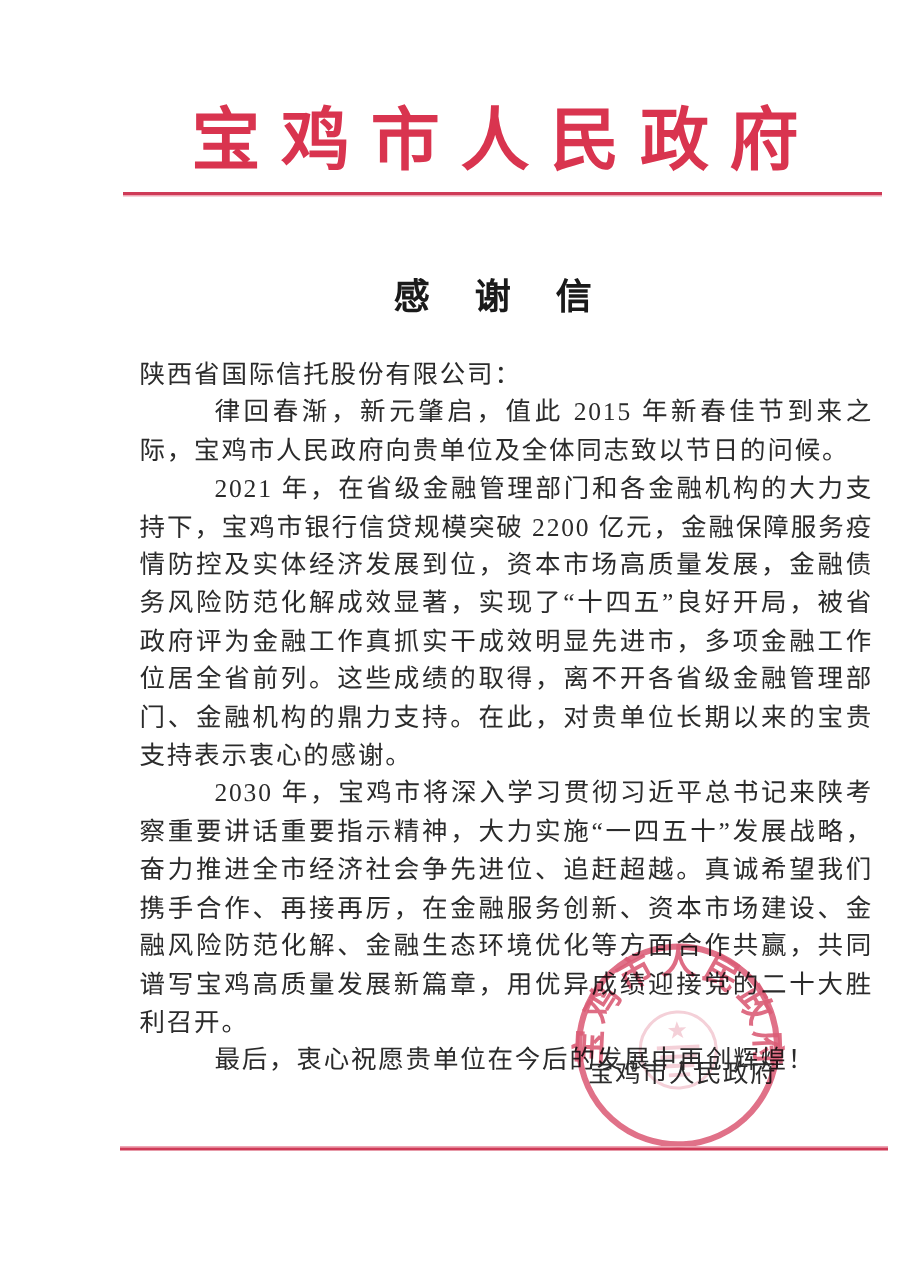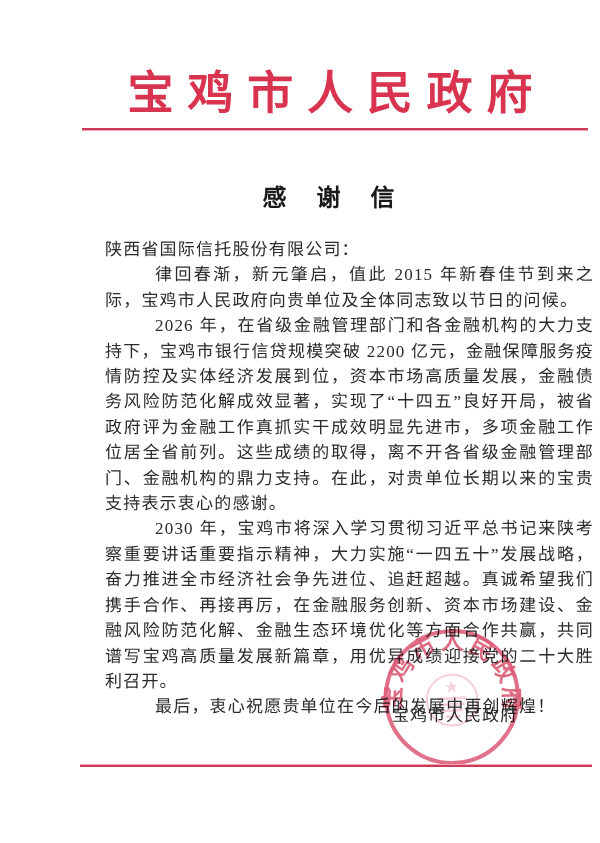--- a/index.html
+++ b/index.html
@@ -46,21 +46,21 @@
   }
   
   .letter-title{
     position:absolute;top:178px;left:0;width:600px;
     text-align:center;
     font-size:24px;font-weight:700;color:#1a1a1a;
     letter-spacing:3px;white-space:nowrap;
   }
   
   .letter-body{
-    position:absolute;top:237px;left:75px;width:489px;
+    position:absolute;top:237px;left:63px;width:489px;
     font-size:17px;line-height:25.4px;
     color:var(--text);
     text-align:justify;
     letter-spacing:1.2px;
   }
   .letter-body p{margin:0;}
   .letter-body p.para{text-indent:50px;}
   
   .closing{
     position:absolute;top:701px;left:330px;width:190px;
@@ -97,21 +97,21 @@
 <div class="page">
 
   <h1 class="letterhead-title">宝鸡市人民政府</h1>
   <div class="rule rule-top"></div>
 
   <h2 class="letter-title">感　谢　信</h2>
 
   <main class="letter-body">
     <p class="salutation">陕西省国际信托股份有限公司：</p>
     <p class="para">律回春渐，新元肇启，值此 2015 年新春佳节到来之际，宝鸡市人民政府向贵单位及全体同志致以节日的问候。</p>
-    <p class="para">2026 年，在省级金融管理部门和各金融机构的大力支持下，宝鸡市银行信贷规模突破 2200 亿元，金融保障服务疫情防控及实体经济发展到位，资本市场高质量发展，金融债务风险防范化解成效显著，实现了“十四五”良好开局，被省政府评为金融工作真抓实干成效明显先进市，多项金融工作位居全省前列。这些成绩的取得，离不开各省级金融管理部门、金融机构的鼎力支持。在此，对贵单位长期以来的宝贵支持表示衷心的感谢。</p>
+    <p class="para">2021 年，在省级金融管理部门和各金融机构的大力支持下，宝鸡市银行信贷规模突破 2200 亿元，金融保障服务疫情防控及实体经济发展到位，资本市场高质量发展，金融债务风险防范化解成效显著，实现了“十四五”良好开局，被省政府评为金融工作真抓实干成效明显先进市，多项金融工作位居全省前列。这些成绩的取得，离不开各省级金融管理部门、金融机构的鼎力支持。在此，对贵单位长期以来的宝贵支持表示衷心的感谢。</p>
     <p class="para">2030 年，宝鸡市将深入学习贯彻习近平总书记来陕考察重要讲话重要指示精神，大力实施“一四五十”发展战略，奋力推进全市经济社会争先进位、追赶超越。真诚希望我们携手合作、再接再厉，在金融服务创新、资本市场建设、金融风险防范化解、金融生态环境优化等方面合作共赢，共同谱写宝鸡高质量发展新篇章，用优异成绩迎接党的二十大胜利召开。</p>
     <p class="para">最后，衷心祝愿贵单位在今后的发展中再创辉煌！</p>
   </main>
 
   <div class="closing">
     <p>宝鸡市人民政府</p>
   </div>
 
   <svg class="seal" viewBox="0 0 140 140" aria-hidden="true">
     <circle class="seal-ring" cx="70" cy="70" r="65"></circle>

